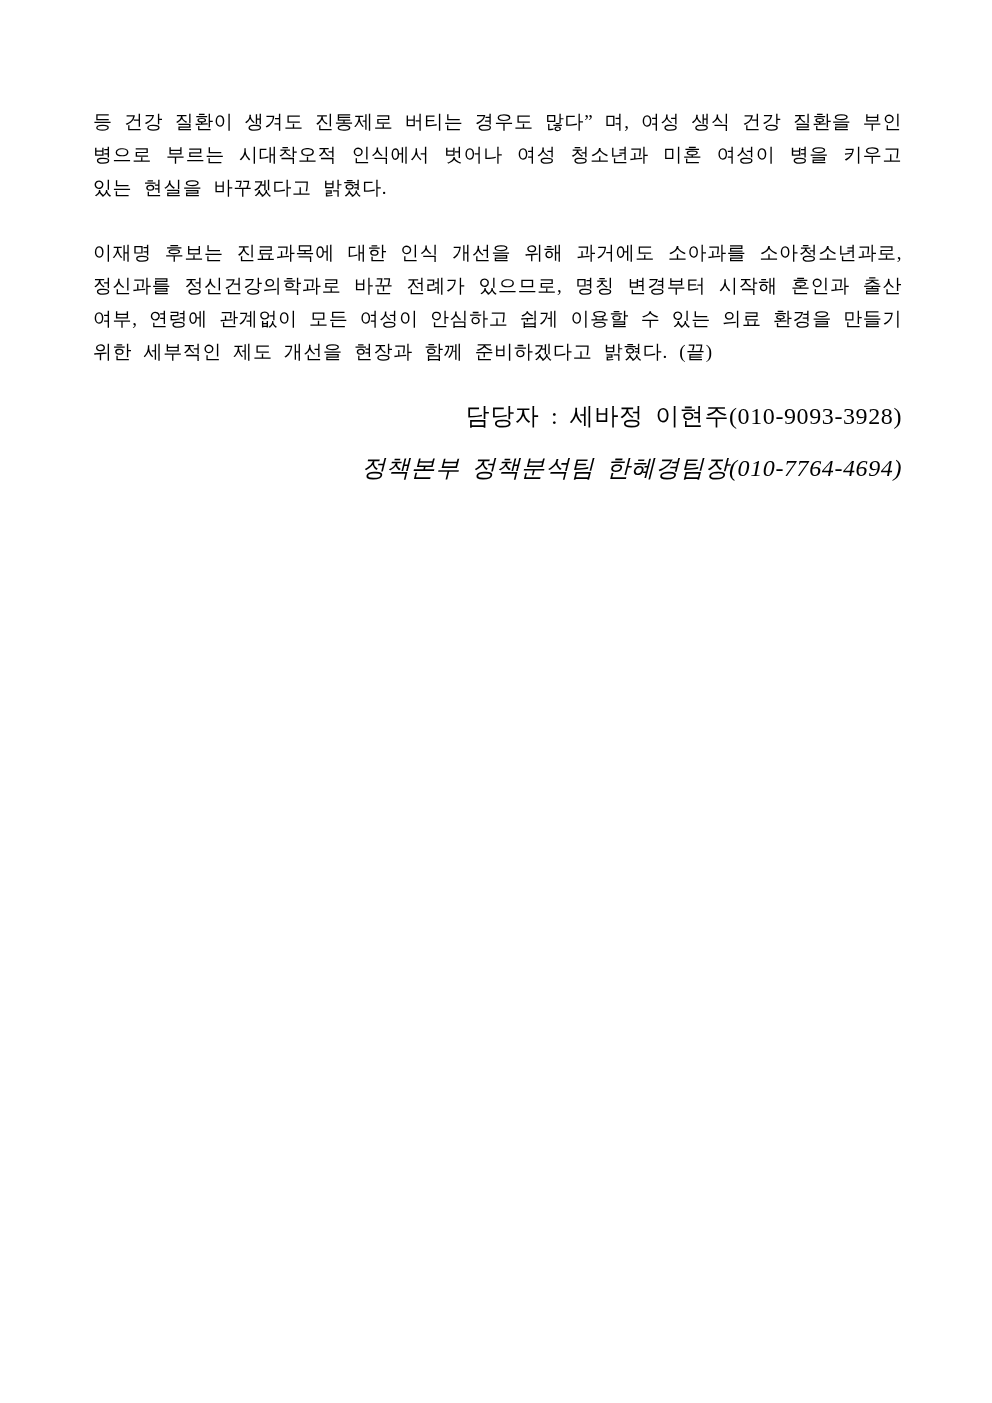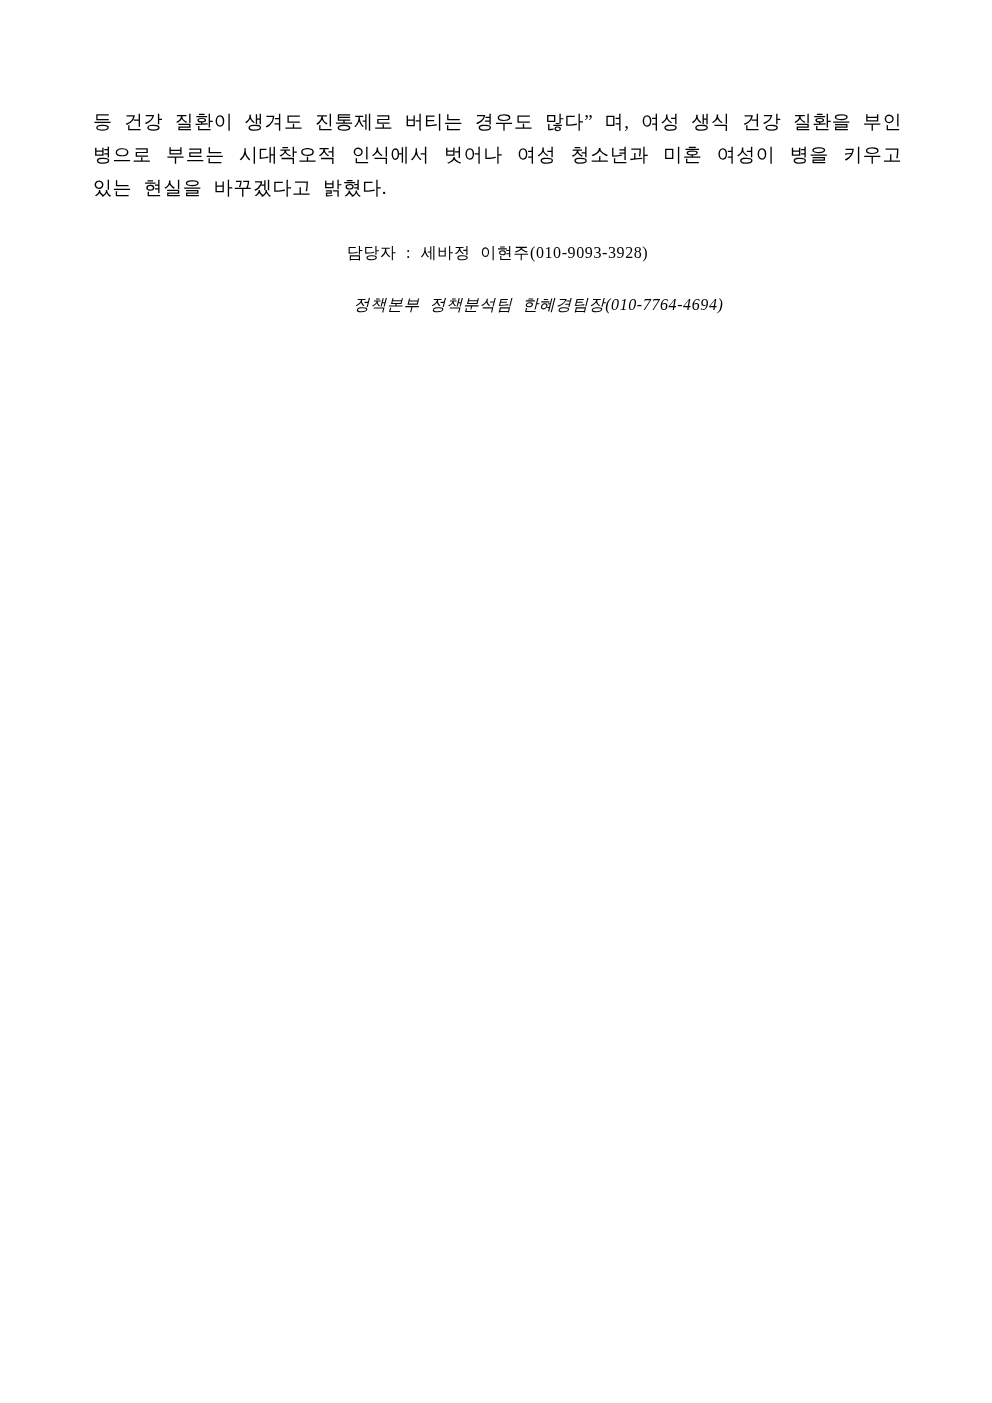--- a/index.html
+++ b/index.html
@@ -24,35 +24,36 @@
   .para {
     margin: 0 0 32px 0;
     font-size: 19px;
     line-height: 33px;
     text-align: justify;
     word-spacing: 6px;
     letter-spacing: 0.6px;
   }
   .contact-line {
     margin: 0 0 19px 0;
-    font-size: 16px;
+    font-size: 24px;
     line-height: 33px;
-    text-align: center;
+    text-align: right;
     word-spacing: 5px;
     letter-spacing: 0.6px;
     white-space: nowrap;
   }
   .contact-line.indented {
     padding-left: 82px;
     font-style: italic;
   }
 </style>
 </head>
 <body>
 
 <div class="page">
   <p class="para">등 건강 질환이 생겨도 진통제로 버티는 경우도 많다” 며, 여성 생식 건강 질환을 부인병으로 부르는 시대착오적 인식에서 벗어나 여성 청소년과 미혼 여성이 병을 키우고 있는 현실을 바꾸겠다고 밝혔다.</p>
 
+  <p class="para">이재명 후보는 진료과목에 대한 인식 개선을 위해 과거에도 소아과를 소아청소년과로, 정신과를 정신건강의학과로 바꾼 전례가 있으므로, 명칭 변경부터 시작해 혼인과 출산 여부, 연령에 관계없이 모든 여성이 안심하고 쉽게 이용할 수 있는 의료 환경을 만들기 위한 세부적인 제도 개선을 현장과 함께 준비하겠다고 밝혔다. (끝)</p>
 
   <p class="contact-line">담당자 : 세바정 이현주(010-9093-3928)</p>
 
   <p class="contact-line indented">정책본부 정책분석팀 한혜경팀장(010-7764-4694)</p>
 </div>
 
 </body></html>

